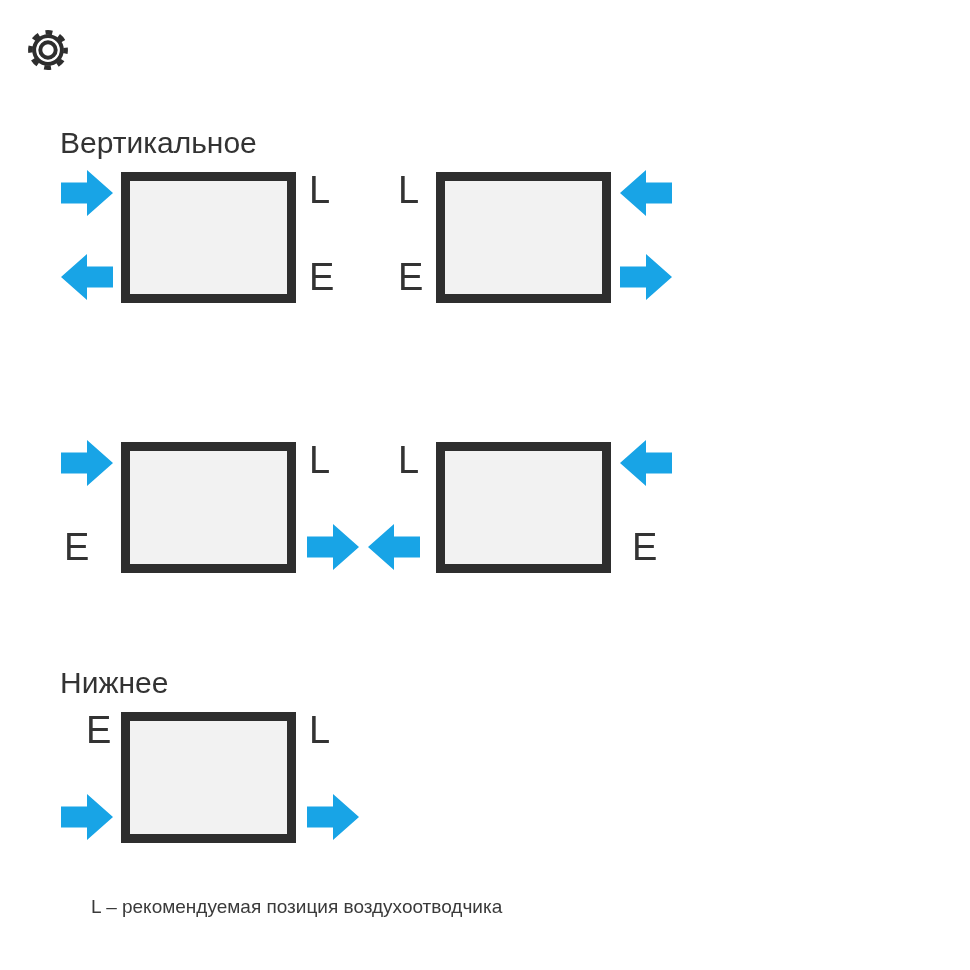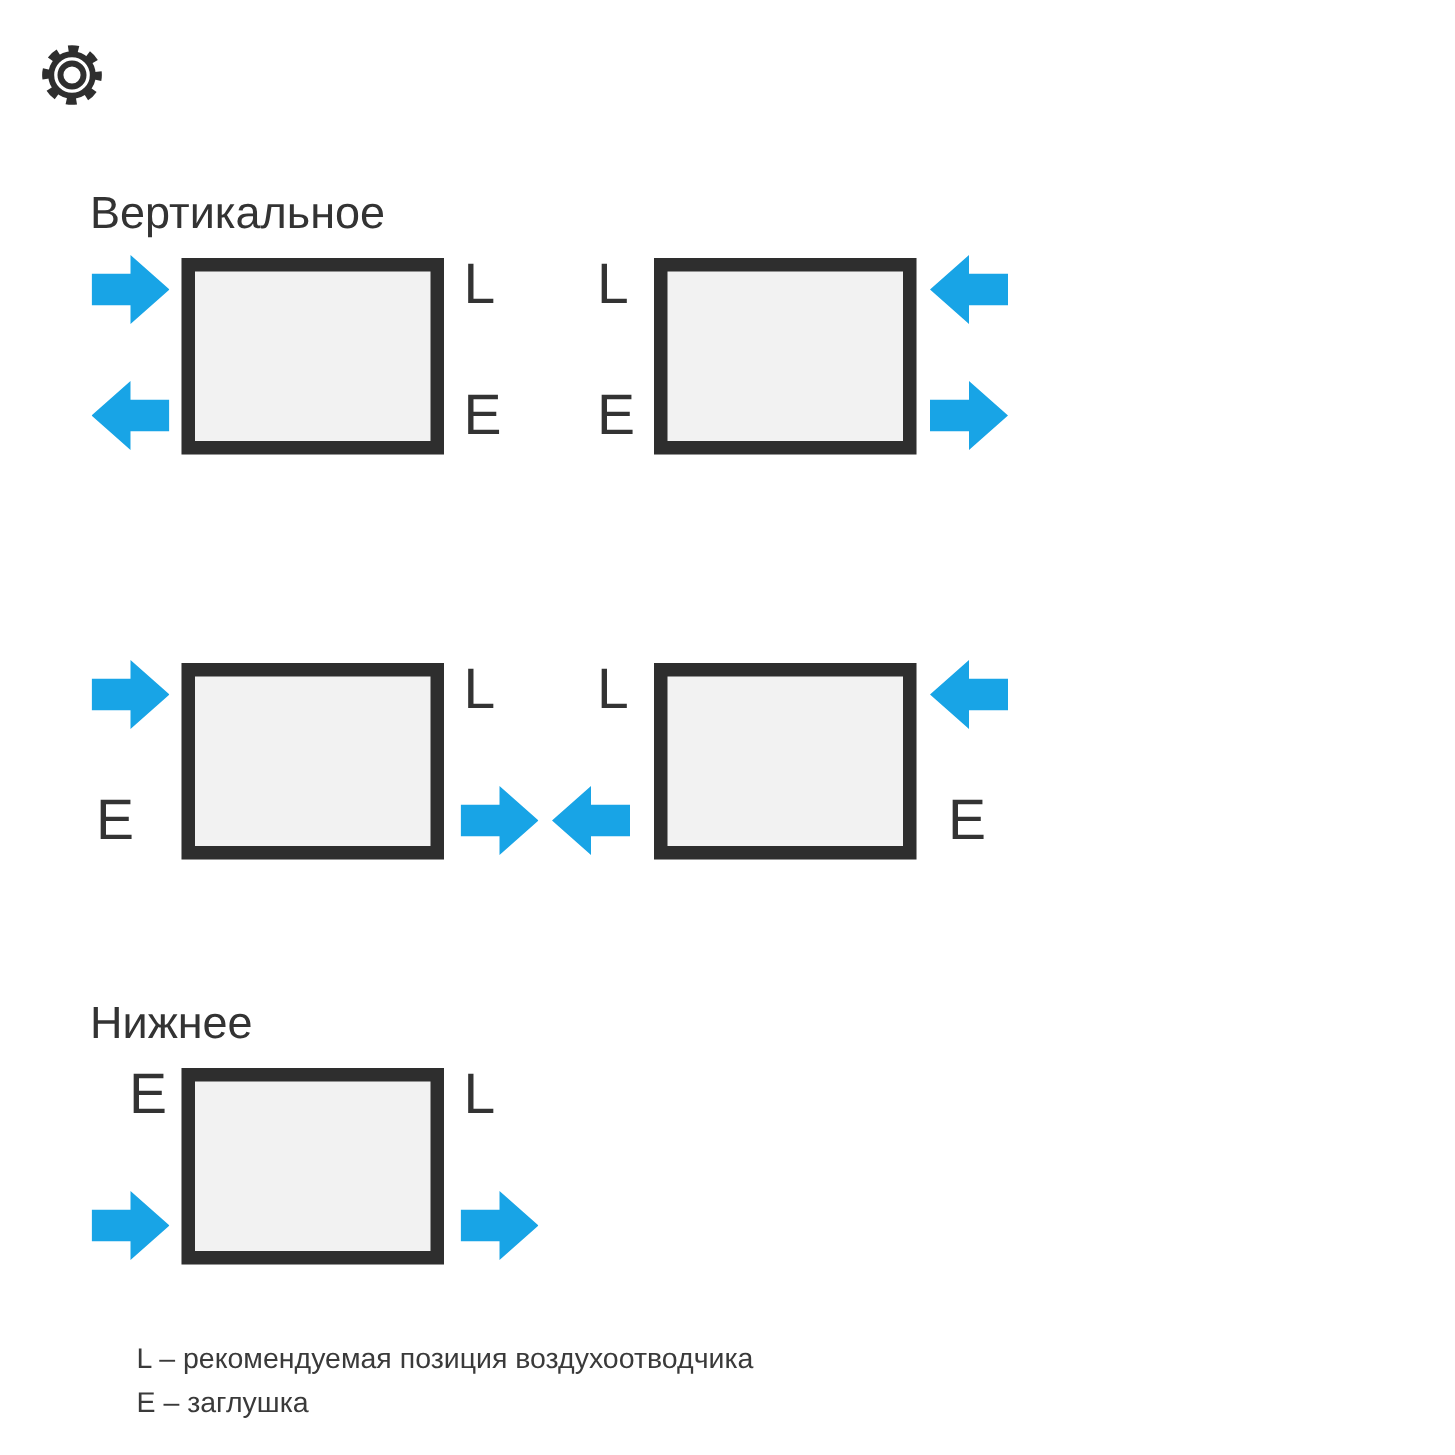--- a/index.html
+++ b/index.html
@@ -96,16 +96,15 @@
   <div class="abs section-heading" style="left:60px;top:666px;text-align:right;">Нижнее</div>
 
   <div class="abs lbl" style="left:86px;top:707px;">E</div>
   <div class="abs radiator" style="left:121px;top:712px;"></div>
   <div class="abs lbl" style="left:309px;top:707px;">L</div>
   <div class="abs arrow" style="left:61px;top:794px;"></div>
   <div class="abs arrow" style="left:307px;top:794px;"></div>
 
   <div class="abs legend" style="left:60px;top:892px;margin-left:31px;">
     <div>L – рекомендуемая позиция воздухоотводчика</div>
-    <div>E – заглушка</div>
   </div>
 
 </div>
 
 </body></html>

